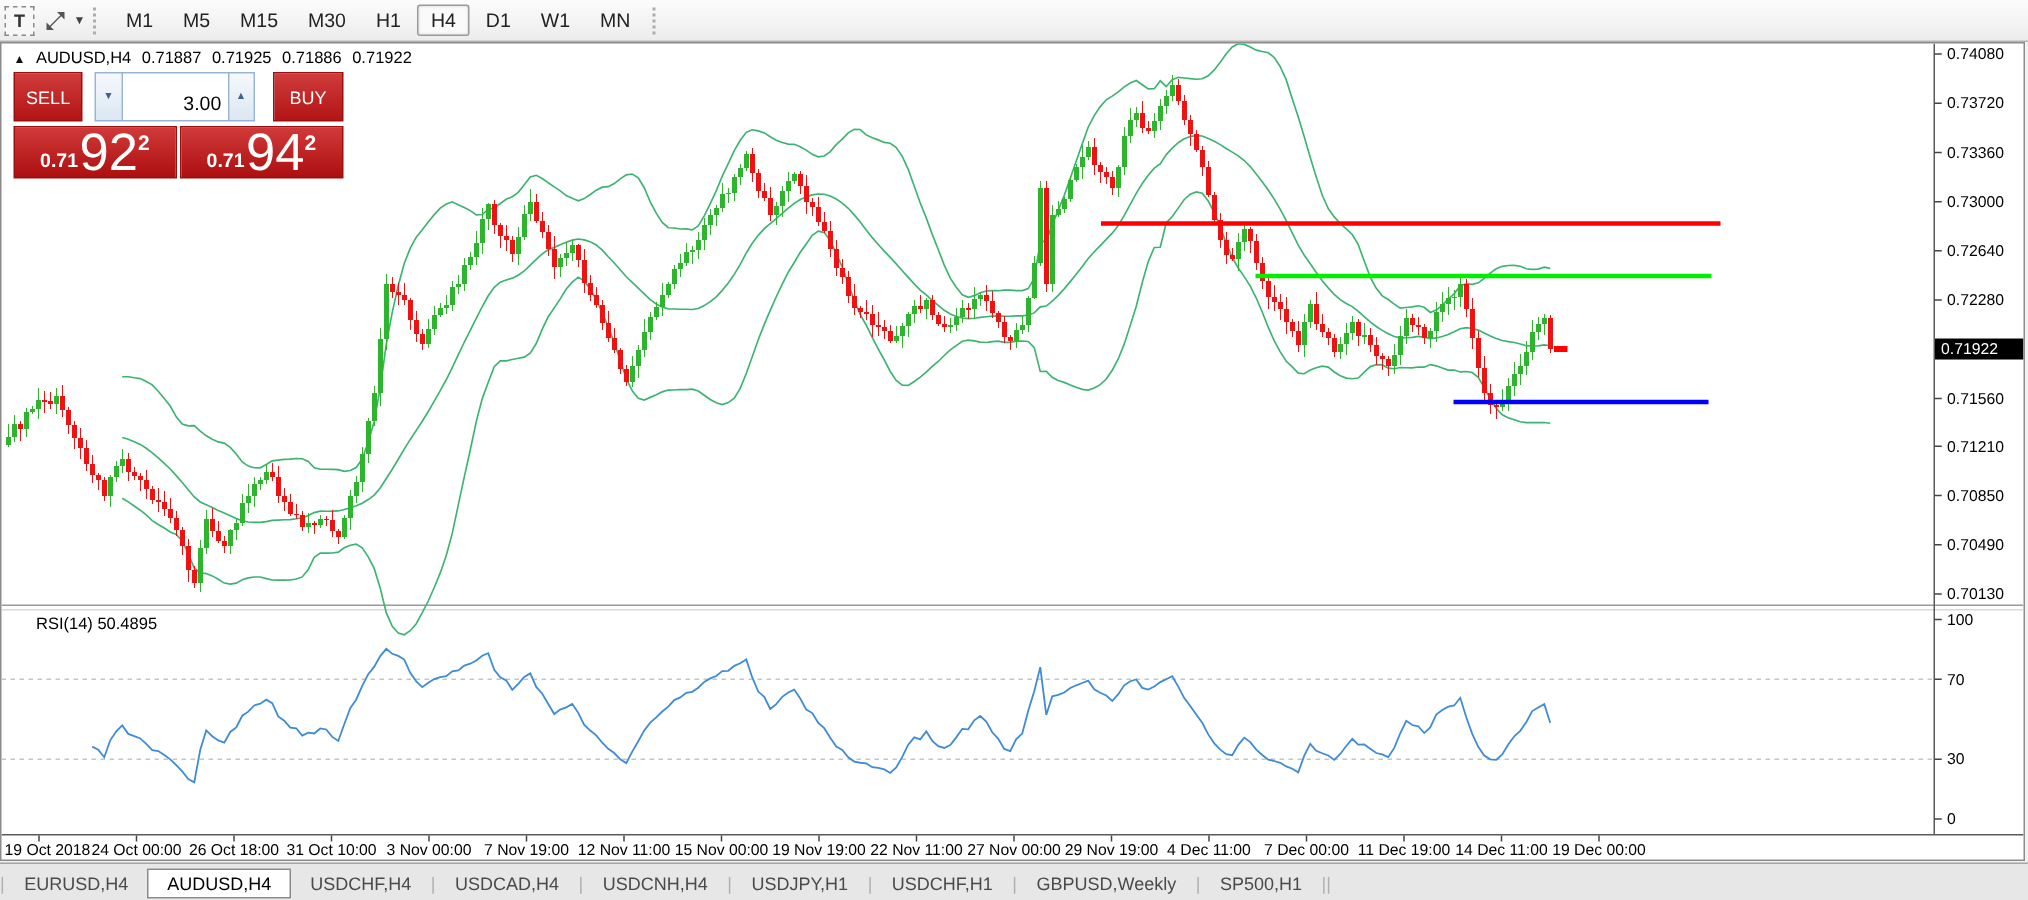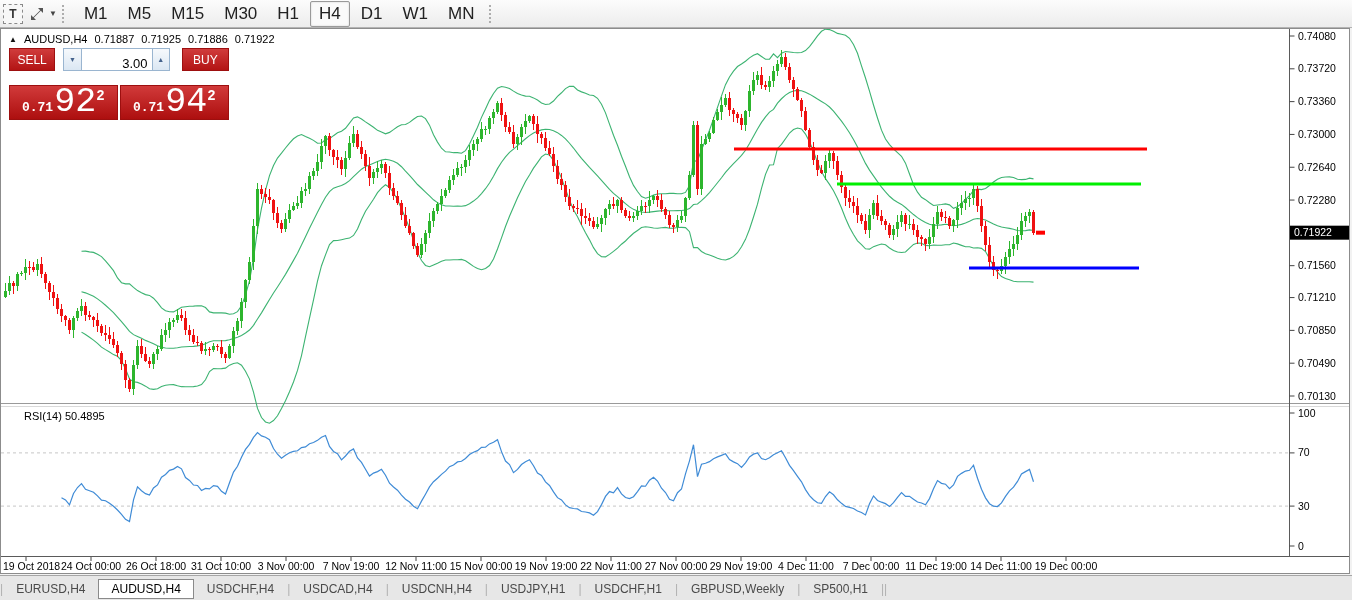--- a/index.html
+++ b/index.html
@@ -9,44 +9,44 @@
   
   .toolbar{position:absolute;left:0;top:0;width:1352px;height:27px;
     background:linear-gradient(#fcfcfc,#ececec);border-bottom:1px solid #b3b3b3;
     display:flex;align-items:center;}
   .tool-btn{width:22px;height:20px;margin-left:3px;display:flex;align-items:center;justify-content:center;
     font-size:12px;color:#333;}
   .tool-btn.text{border:1px dashed #8a8a8a;background:#f7f7f7;font-weight:bold;width:18px;height:18px;}
   .caret-down{font-size:8px;color:#444;margin-left:1px;}
   .grip{width:5px;height:18px;margin:0 5px;border-left:2px dotted #adadad;}
   .tf-group{display:flex;align-items:center;}
-  .tf-btn{padding:2px 8px;font-size:17px;color:#222;border:1px solid transparent;border-radius:2px;margin:0 1px;}
+  .tf-btn{padding:2px 8px;font-size:13px;color:#222;border:1px solid transparent;border-radius:2px;margin:0 1px;}
   .tf-btn.active{background:#fafafa;border:1px solid #9a9a9a;box-shadow:inset 0 0 2px #cfcfcf;}
 
   
   .chart-window{position:absolute;left:0;top:28px;width:1350px;height:546px;
     background:#fff;border:1px solid #8c8c8c;box-sizing:border-box;}
   .chart-window svg{position:absolute;left:0;top:0;}
 
   .symbol-header{position:absolute;left:8px;top:4px;font-size:11px;color:#000;display:flex;gap:7px;align-items:center;z-index:5;}
   .symbol-header .tri{font-size:8px;color:#111;}
   .symbol-header .sym{font-weight:bold;font-weight:normal;}
 
   
   .trade-panel{position:absolute;left:8px;top:19px;z-index:6;width:220px;}
-  .tp-row1{display:flex;height:23px;}
+  .tp-row1{display:flex;height:33px;}
   .btn-red{background:linear-gradient(#d03c3c,#b31414);border:1px solid #9d0f0f;color:#fff;
     font-size:12px;display:flex;align-items:center;justify-content:center;}
   .sell-btn{width:46px;}
   .buy-btn{width:47px;}
   .spin{width:17px;background:linear-gradient(#f6f9fc,#dbe7f3);border:1px solid #9ab5d0;
     display:flex;align-items:center;justify-content:center;font-size:7px;color:#44628c;}
   .vol-input{width:66px;border:1px solid #9ab5d0;border-left:none;border-right:none;
     font-size:13px;text-align:right;padding:7px 4px 0 0;color:#000;font-family:"Liberation Sans",sans-serif;}
-  .tp-row2{display:flex;margin-top:14px;height:35px;font-family:Liberation Mono, monospace;}
+  .tp-row2{display:flex;margin-top:3px;height:35px;}
   .price-box{background:linear-gradient(#d13a3a,#ad0f0f);border:1px solid #9d0f0f;color:#fff;
     display:flex;align-items:flex-end;justify-content:center;padding-bottom:1px;}
   .price-box.sell{width:107px;margin-right:2px;}
   .price-box.buy{width:108px;}
   .pb-small{font-size:13px;font-weight:bold;margin:0 1px 3px 0;}
   .pb-big{font-size:35px;line-height:31px;}
   .pb-sup{font-size:14px;font-weight:bold;position:relative;top:-14px;}
 
   .rsi-title{position:absolute;left:7px;top:381px;font-size:11px;color:#000;z-index:5;padding-left:16px;}
 

